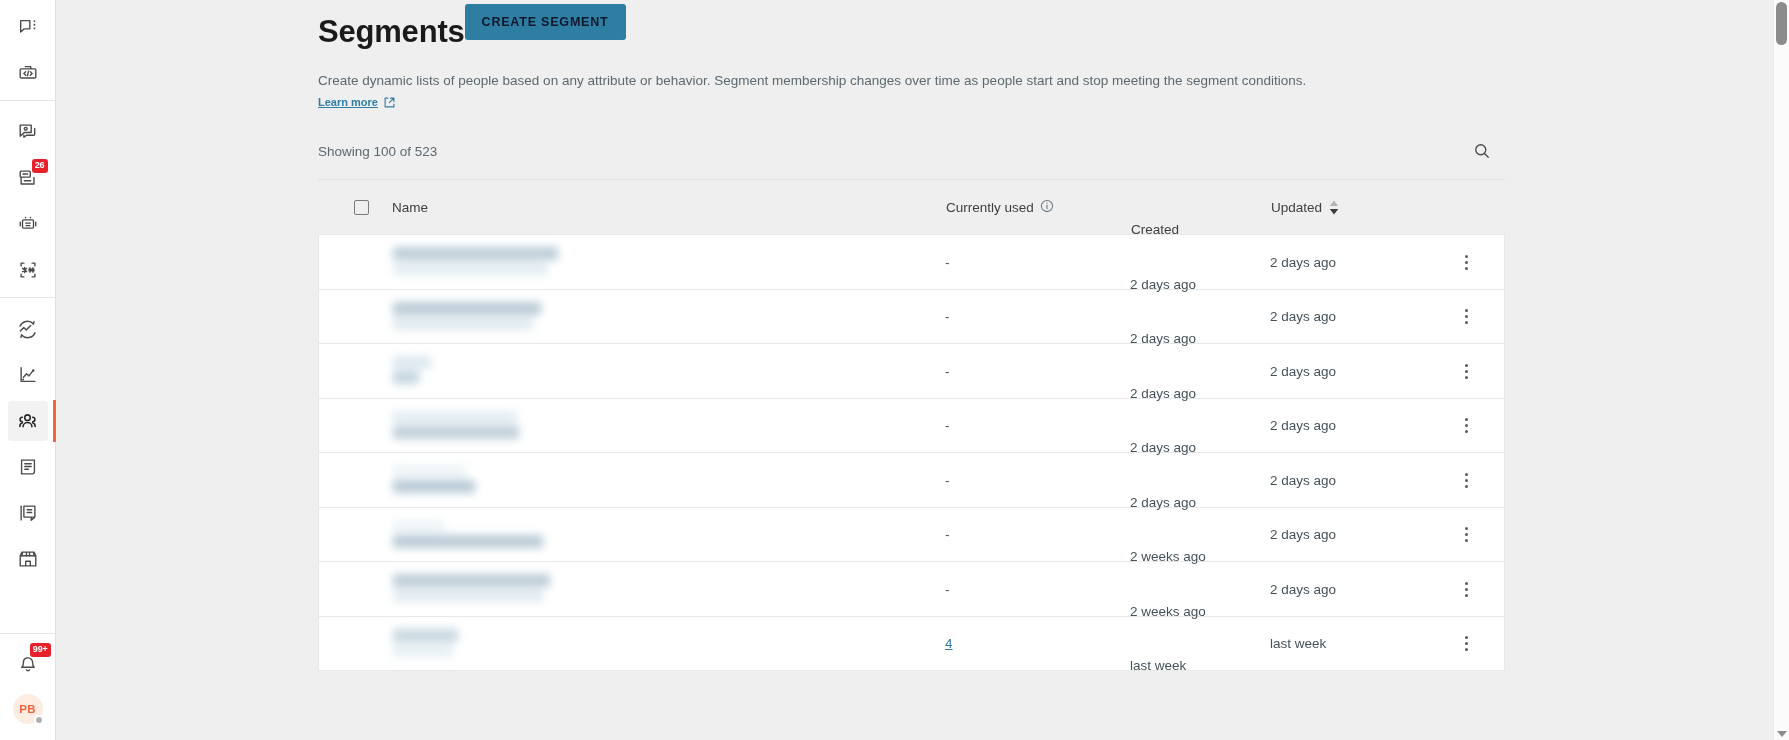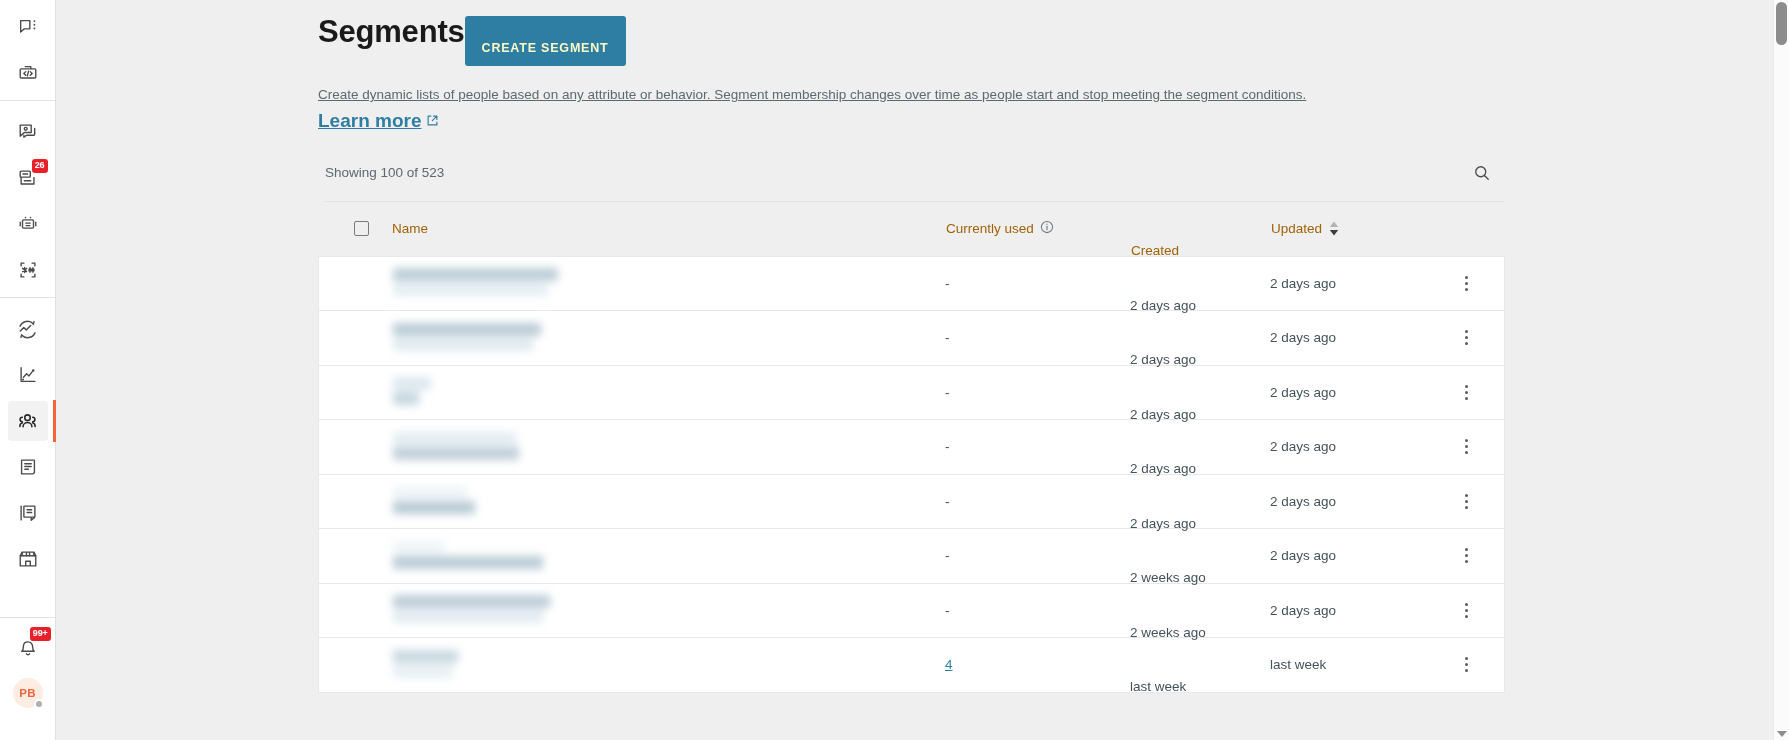--- a/index.html
+++ b/index.html
@@ -151,62 +151,60 @@
   }
 
   .title-row {
     display: flex;
     align-items: flex-start;
     justify-content: flex-start;
   }
 
   .btn-primary {
     background: #2e7ea3;
-    color: #fef9c3;
+    color: #0f172a;
     border: none;
     font-family: "Liberation Sans", sans-serif;
     font-size: 12.5px;
     font-weight: bold;
     letter-spacing: 0.8px;
-    padding: 25px 17px 11px 17px;
+    padding: 11px 17px 11px 17px;
     border-radius: 3px;
     cursor: pointer;
-    margin-top: 16px;
+    margin-top: 4px;
     white-space: nowrap;
   }
 
   .page-desc {
     font-size: 13.5px;
     color: #5c6970;
     margin-top: 19px;
     line-height: 1.45;
-    text-decoration: underline;
   }
 
   .learn-more {
     display: inline-flex;
     align-items: center;
     gap: 5px;
     margin-top: 5px;
     color: #2e7ea3;
-    font-size: 19px;
+    font-size: 11px;
     font-weight: bold;
     text-decoration: underline;
     cursor: pointer;
   }
   .learn-more svg { display:block; }
 
   .showing-row {
     display: flex;
     align-items: center;
     justify-content: space-between;
     margin-top: 26px;
     padding-bottom: 13px;
     border-bottom: 1px solid #e2e2e2;
-    margin-left: 7px;
   }
   .showing-text {
     font-size: 13.5px;
     color: #5c6970;
   }
   .search-btn {
     width: 30px; height: 30px;
     display: flex; align-items: center; justify-content: center;
     cursor: pointer; color: #4a4a4a;
     margin-right: 8px;
@@ -215,21 +213,21 @@
   
   .tbl-head {
     display: flex;
     align-items: center;
     height: 54px;
     padding-left: 36px;
     padding-right: 10px;
   }
   .tbl-head .th {
     font-size: 13.5px;
-    color: #a16207;
+    color: #404040;
     display: flex;
     align-items: center;
     gap: 6px;
   }
 
   .chk {
     width: 15px; height: 15px;
     border: 1.5px solid #7a7a7a;
     border-radius: 2px;
     background: transparent;
@@ -438,21 +436,21 @@
           <path d="M3.5 8.5l2-4h13l2 4" stroke-linejoin="round"></path>
           <path d="M6 5.5l-.8 3M10.3 5v3.5M13.7 5v3.5M18 5.5l.8 3" stroke-linecap="round"></path>
           <path d="M9.5 19.5v-5h5v5" stroke-linejoin="round"></path>
         </svg>
       </div>
     </div>
 
     <div class="rail-spacer"></div>
     <div class="rail-sep"></div>
 
-    <div class="rail-group" style="padding-bottom:32px;">
+    <div class="rail-group" style="padding-bottom:16px;">
       <div class="rail-item" title="Notifications">
         <svg width="22" height="22" viewBox="0 0 24 24" fill="none" stroke="#4a4a4a" stroke-width="1.5">
           <path d="M12 4.2c-3 0-5 2.1-5 5 0 4-1.8 5.3-1.8 5.3h13.6S17 13.2 17 9.2c0-2.9-2-5-5-5z" stroke-linejoin="round"></path>
           <path d="M10.2 17.2a2 2 0 003.6 0" stroke-linecap="round"></path>
         </svg>
         <span class="rail-badge big">99+</span>
       </div>
       <div style="height:6px;"></div>
       <div class="avatar" title="Account">
         <span>PB</span>

